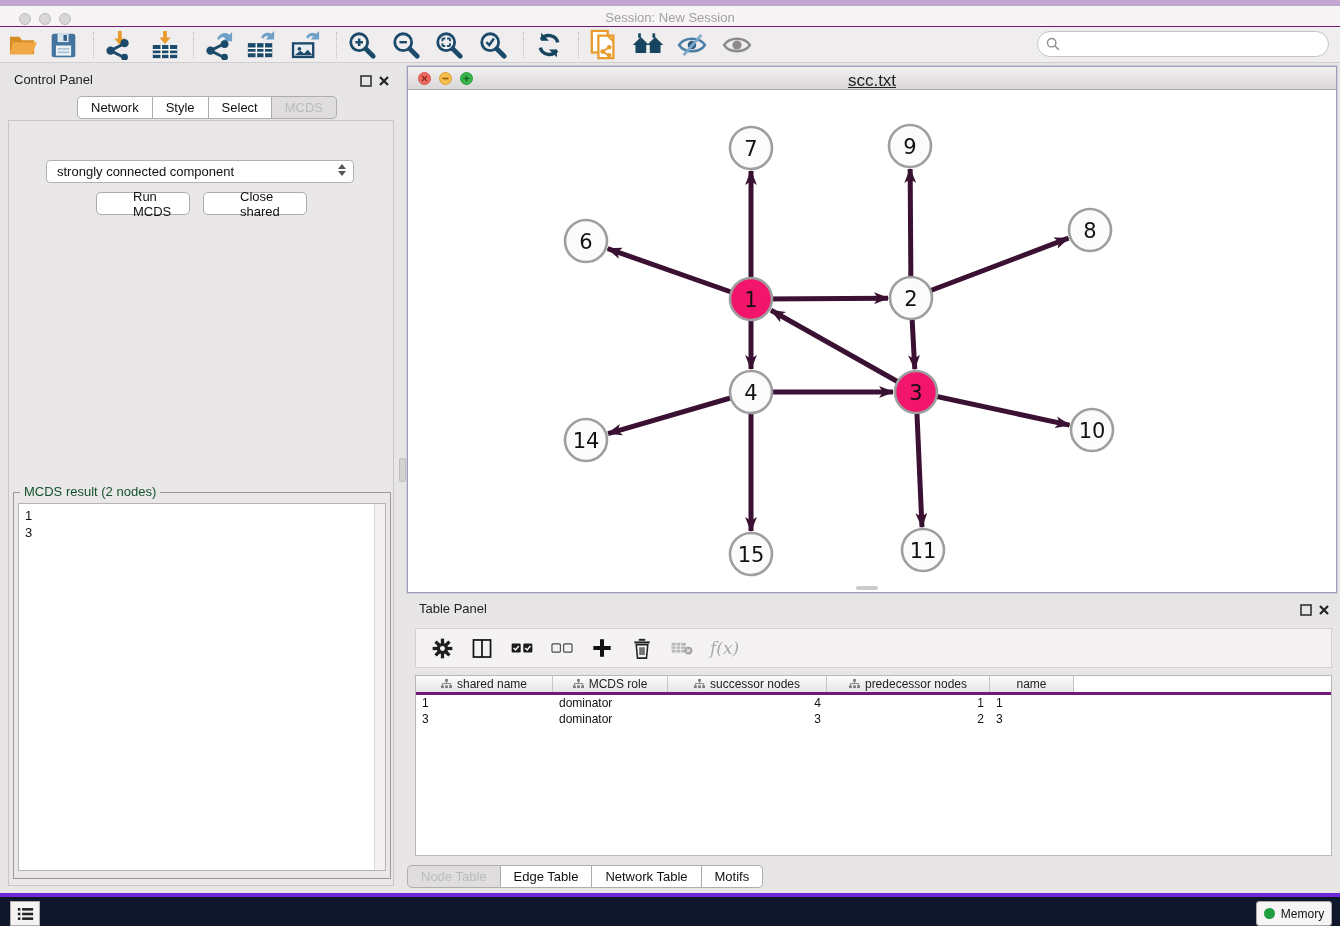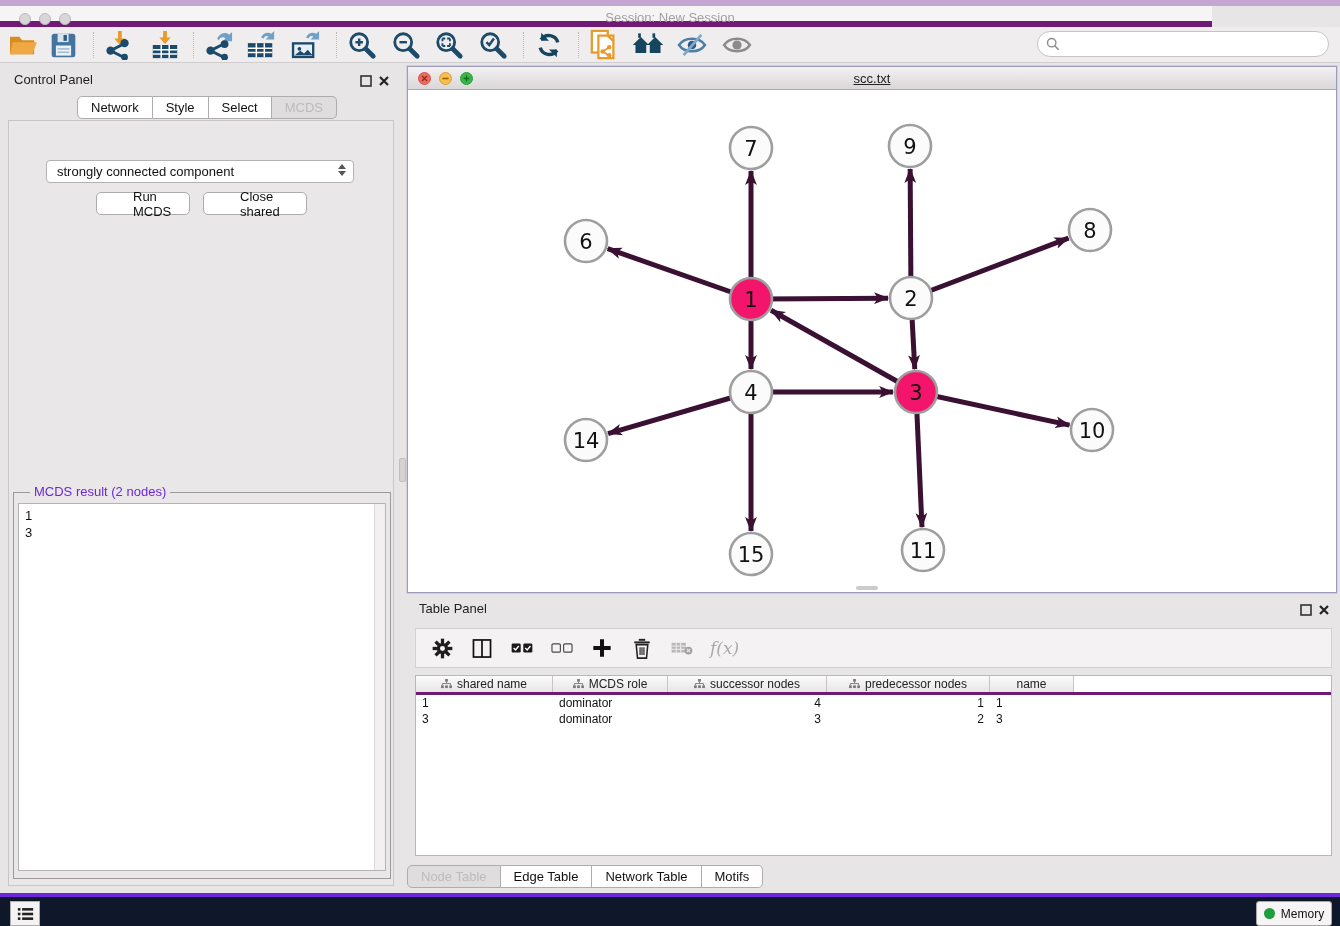--- a/index.html
+++ b/index.html
@@ -1,21 +1,21 @@
 <!DOCTYPE html>
 <html><head>
 <meta charset="utf-8">
 <style>
   * { margin:0; padding:0; box-sizing:border-box; }
   html,body { width:1340px; height:926px; }
   body { font-family:"Liberation Sans", sans-serif; background:#E7E5E5; position:relative; overflow:hidden; }
 
   
   .mac-strip { position:absolute; left:0; top:0; width:1340px; height:6px; background:#C3A6D1; }
-  .titlebar { position:absolute; left:0; top:6px; width:1212px; height:21px; background:#F6F4F4; border-bottom:6px solid #701a75; }
+  .titlebar { position:absolute; left:0; top:6px; width:1340px; height:21px; background:#F6F4F4; border-bottom:1px solid #701a75; }
   .tl-dot { position:absolute; top:7px; width:12px; height:12px; border-radius:50%; background:#D8D6D6; border:1px solid #BDBBBB; }
   .app-title { position:absolute; top:4px; left:0; width:1340px; text-align:center; font-size:13px; color:#A3A0A0; }
 
   
   .toolbar { position:absolute; left:0; top:27px; width:1340px; height:36px; background:#EFEDED; border-bottom:1px solid #CFCDCD; }
   .tb-ic { position:absolute; top:3px; width:34px; height:30px; display:flex; align-items:center; justify-content:center; cursor:pointer; }
   .tb-sep { position:absolute; top:5px; height:26px; width:0; border-left:1px dotted #BBB9B9; }
   .searchbox { position:absolute; left:1037px; top:4px; width:292px; height:26px; background:#FFF; border:1px solid #C6C4C4; border-radius:13px; display:flex; align-items:center; padding-left:8px; }
   .searchbox input { border:none; outline:none; flex:1; font-size:13px; background:transparent; margin-left:5px; }
 
@@ -30,32 +30,32 @@
   .seg.sel { background:#DFDDDD; color:#BDBBBB; }
   .cpanel-body { position:absolute; left:8px; top:120px; width:386px; height:766px; background:#E9E7E7; border:1px solid #C8C6C6; }
   .opt-label { position:absolute; left:0; top:17px; width:386px; text-align:center; font-size:13px; color:#111; }
   .combo { position:absolute; left:37px; top:39px; width:308px; height:23px; background:#FFF; border:1px solid #B3B1B1; border-radius:4px; font-size:13px; color:#111; display:flex; align-items:center; padding:0 24px 0 10px; cursor:pointer; }
   .combo-arrows { position:absolute; right:7px; top:3px; display:flex; flex-direction:column; gap:2px; }
   .combo-arrows i { width:0; height:0; border-left:4px solid transparent; border-right:4px solid transparent; display:block; }
   .combo-arrows .up { border-bottom:5px solid #555; }
   .combo-arrows .dn { border-top:5px solid #555; }
   .btn { position:absolute; top:71px; height:23px; background:#FFF; border:1px solid #ADABAB; border-radius:5px; font-size:13px; color:#111; display:flex; align-items:center; justify-content:center; cursor:pointer;padding-left:36px; }
   .fieldset { position:absolute; left:4px; top:371px; width:378px; height:387px; border:1px solid #9B9999; }
-  .fs-legend { position:absolute; left:6px; top:-9px; background:#E9E7E7; padding:0 4px; font-size:13px; color:#6d28d9;margin-left:10px; }
+  .fs-legend { position:absolute; left:6px; top:-9px; background:#E9E7E7; padding:0 4px; font-size:13px; color:#14532d; }
   .fs-inner { position:absolute; left:4px; top:10px; width:368px; height:368px; background:#FFF; border:1px solid #B5B3B3; }
   .fs-text { position:absolute; left:6px; top:3px; font-size:13px; color:#111; white-space:pre; line-height:17px; }
   .fs-scroll { position:absolute; right:0; top:0; width:11px; height:100%; background:#F2F0F0; border-left:1px solid #DCDADA; }
 
   
   .vsplit-grip { position:absolute; left:399px; top:458px; width:7px; height:24px; background:#D4D2D2; border:1px solid #C0BEBE; border-radius:2px; cursor:col-resize; }
 
   
   .netwin { position:absolute; left:407px; top:66px; width:930px; height:527px; background:#FFF; border:1px solid #9E9CBC; box-shadow:0 0 0 0.5px #B9B7D6; }
   .netwin-title { position:absolute; left:0; top:0; width:100%; height:23px; background:linear-gradient(#F3F1F1,#D9D7D7); border-bottom:1px solid #ACAAAA; }
-  .netwin-title .t { position:absolute; width:100%; text-align:center; top:4px; font-size:13px; color:#222;text-decoration:underline; }
+  .netwin-title .t { position:absolute; width:100%; text-align:center; top:4px; font-size:17px; color:#222;text-decoration:underline; }
   .light { position:absolute; top:5px; width:13px; height:13px; border-radius:50%; cursor:pointer; }
   .light svg { position:absolute; left:0; top:0; }
   .net-canvas { position:absolute; left:0; top:23px; width:928px; height:502px; background:#FFF; }
   .hscroll-hint { position:absolute; left:448px; bottom:2px; width:22px; height:4px; background:#CCCACA; border-radius:2px; }
 
   
   .tpanel { position:absolute; left:407px; top:597px; width:933px; height:296px; }
   .tp-toolbar { position:absolute; left:8px; top:31px; width:917px; height:40px; background:#F4F2F2; border:1px solid #D2D0D0; display:flex; align-items:center; gap:16px; padding-left:14px; }
   .tp-ic { width:24px; height:24px; display:flex; align-items:center; justify-content:center; cursor:pointer; }
   .fx { font-family:"DejaVu Serif", serif; font-style:italic; font-size:17px; color:#ABA9A9; cursor:default; }

